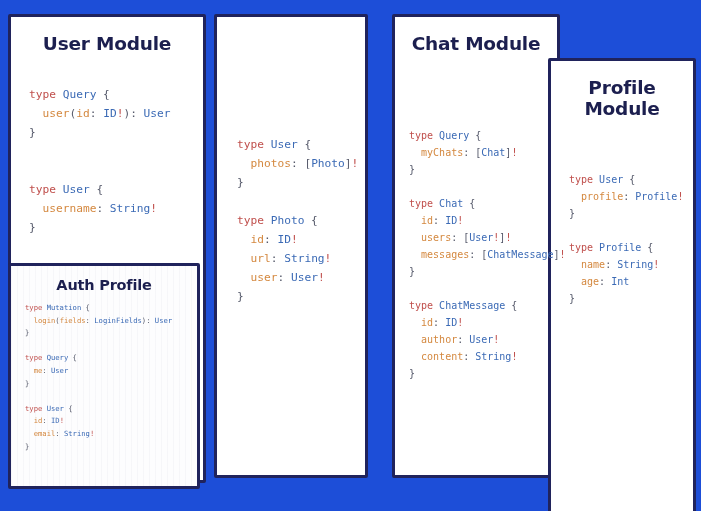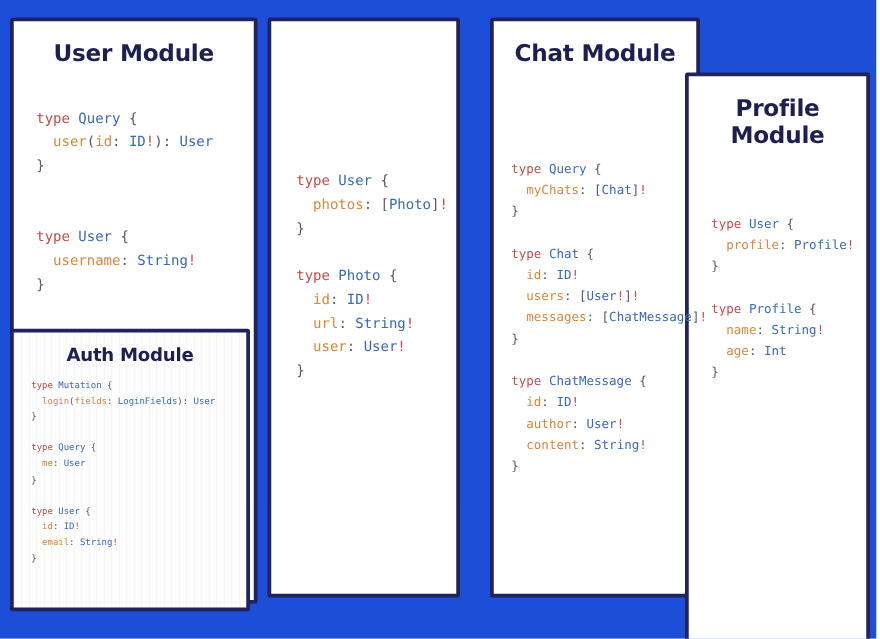--- a/index.html
+++ b/index.html
@@ -105,21 +105,21 @@
 </head>
 <body>
 
 <div id="board">
 
   <div class="card card--user">
     <div class="card-title">User Module</div>
     <div class="code code--user"><div><span class="t-kw">type </span><span class="t-type">Query</span><span class="t-punc"> {</span></div><div><span class="t-punc">  </span><span class="t-field">user</span><span class="t-punc">(</span><span class="t-field">id</span><span class="t-punc">: </span><span class="t-type">ID</span><span class="t-bang">!</span><span class="t-punc">): </span><span class="t-type">User</span></div><div><span class="t-punc">}</span></div><div>&nbsp;</div><div>&nbsp;</div><div><span class="t-kw">type </span><span class="t-type">User</span><span class="t-punc"> {</span></div><div><span class="t-punc">  </span><span class="t-field">username</span><span class="t-punc">: </span><span class="t-type">String</span><span class="t-bang">!</span></div><div><span class="t-punc">}</span></div></div>
 
     <div class="card card--auth">
-      <div class="card-title">Auth Module</div>
+      <div class="card-title">Auth Profile</div>
       <div class="code code--auth"><div><span class="t-kw">type </span><span class="t-type">Mutation</span><span class="t-punc"> {</span></div><div><span class="t-punc">  </span><span class="t-field">login</span><span class="t-punc">(</span><span class="t-field">fields</span><span class="t-punc">: </span><span class="t-type">LoginFields</span><span class="t-punc">): </span><span class="t-type">User</span></div><div><span class="t-punc">}</span></div><div>&nbsp;</div><div><span class="t-kw">type </span><span class="t-type">Query</span><span class="t-punc"> {</span></div><div><span class="t-punc">  </span><span class="t-field">me</span><span class="t-punc">: </span><span class="t-type">User</span></div><div><span class="t-punc">}</span></div><div>&nbsp;</div><div><span class="t-kw">type </span><span class="t-type">User</span><span class="t-punc"> {</span></div><div><span class="t-punc">  </span><span class="t-field">id</span><span class="t-punc">: </span><span class="t-type">ID</span><span class="t-bang">!</span></div><div><span class="t-punc">  </span><span class="t-field">email</span><span class="t-punc">: </span><span class="t-type">String</span><span class="t-bang">!</span></div><div><span class="t-punc">}</span></div></div>
     </div>
   </div>
 
   <div class="card card--gallery">
     <div class="code code--gallery"><div><span class="t-kw">type </span><span class="t-type">User</span><span class="t-punc"> {</span></div><div><span class="t-punc">  </span><span class="t-field">photos</span><span class="t-punc">: [</span><span class="t-type">Photo</span><span class="t-punc">]</span><span class="t-bang">!</span></div><div><span class="t-punc">}</span></div><div>&nbsp;</div><div><span class="t-kw">type </span><span class="t-type">Photo</span><span class="t-punc"> {</span></div><div><span class="t-punc">  </span><span class="t-field">id</span><span class="t-punc">: </span><span class="t-type">ID</span><span class="t-bang">!</span></div><div><span class="t-punc">  </span><span class="t-field">url</span><span class="t-punc">: </span><span class="t-type">String</span><span class="t-bang">!</span></div><div><span class="t-punc">  </span><span class="t-field">user</span><span class="t-punc">: </span><span class="t-type">User</span><span class="t-bang">!</span></div><div><span class="t-punc">}</span></div></div>
   </div>
 
   <div class="card card--chat">
     <div class="card-title">Chat Module</div>

